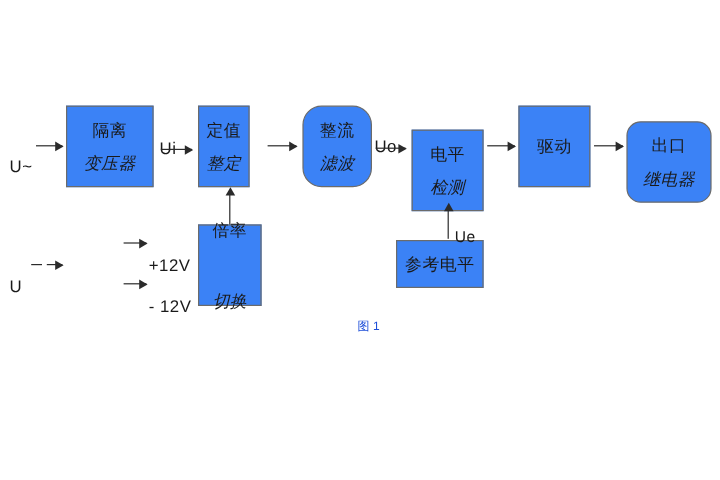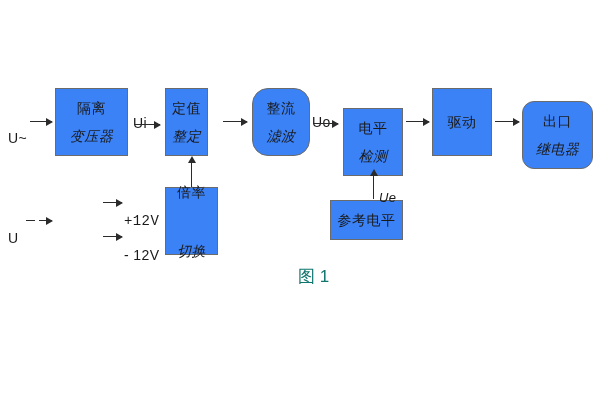--- a/index.html
+++ b/index.html
@@ -79,22 +79,22 @@
     border-width: 0 4px 7px 4px;
     border-color: transparent transparent #2b2b2b transparent;
   }
   .dash {
     position: absolute;
     height: 1px;
     background: #2b2b2b;
   }
   .caption {
     position: absolute;
-    color: #0f766e;
-    font-size: 17px;
+    color: #1d4ed8;
+    font-size: 10px;
     white-space: nowrap;
   }
 </style>
 </head>
 <body>
 
 <div id="canvas">
 
   <div class="lbl" style="left:8px; top:111px;">U~</div>
   <div class="arrow-h" style="left:30px; top:121px; width:22px;"></div>
@@ -139,34 +139,34 @@
     <span class="ln">出口</span>
     <span class="ln">继电器</span>
   </div>
 
   <div class="lbl" style="left:8px; top:211px;">U</div>
   <div class="dash" style="left:26px; top:220px; width:9px;"></div>
   <div class="arrow-h" style="left:39px; top:220px; width:13px;"></div>
 
 
   <div class="arrow-h" style="left:103px; top:202px; width:19px;"></div>
-  <div class="lbl" style="left:124px; top:194px;font-family:Liberation Mono, monospace;">+12V</div>
+  <div class="lbl" style="left:124px; top:194px;">+12V</div>
 
   <div class="arrow-h" style="left:103px; top:236px; width:19px;"></div>
   <div class="lbl" style="left:124px; top:228px;">- 12V</div>
 
   <div class="box" style="left:165px; top:187px; width:53px; height:68px;gap:31px;">
     <span class="ln">倍率</span>
     <span class="ln">切换</span>
   </div>
 
   <div class="arrow-v" style="left:191px; top:162px; height:25px;"></div>
 
   <div class="box one-line" style="left:330px; top:200px; width:73px; height:40px;">
     <span class="ln">参考电平</span>
   </div>
 
   <div class="arrow-v" style="left:373px; top:175px; height:24px;"></div>
-  <div class="lbl sm" style="left:379px; top:171px;font-style:italic;">Ue</div>
+  <div class="lbl sm" style="left:379px; top:171px;">Ue</div>
 
   <div class="caption" style="left:298px; top:265px;">图 1</div>
 
 </div>
 
 </body></html>

